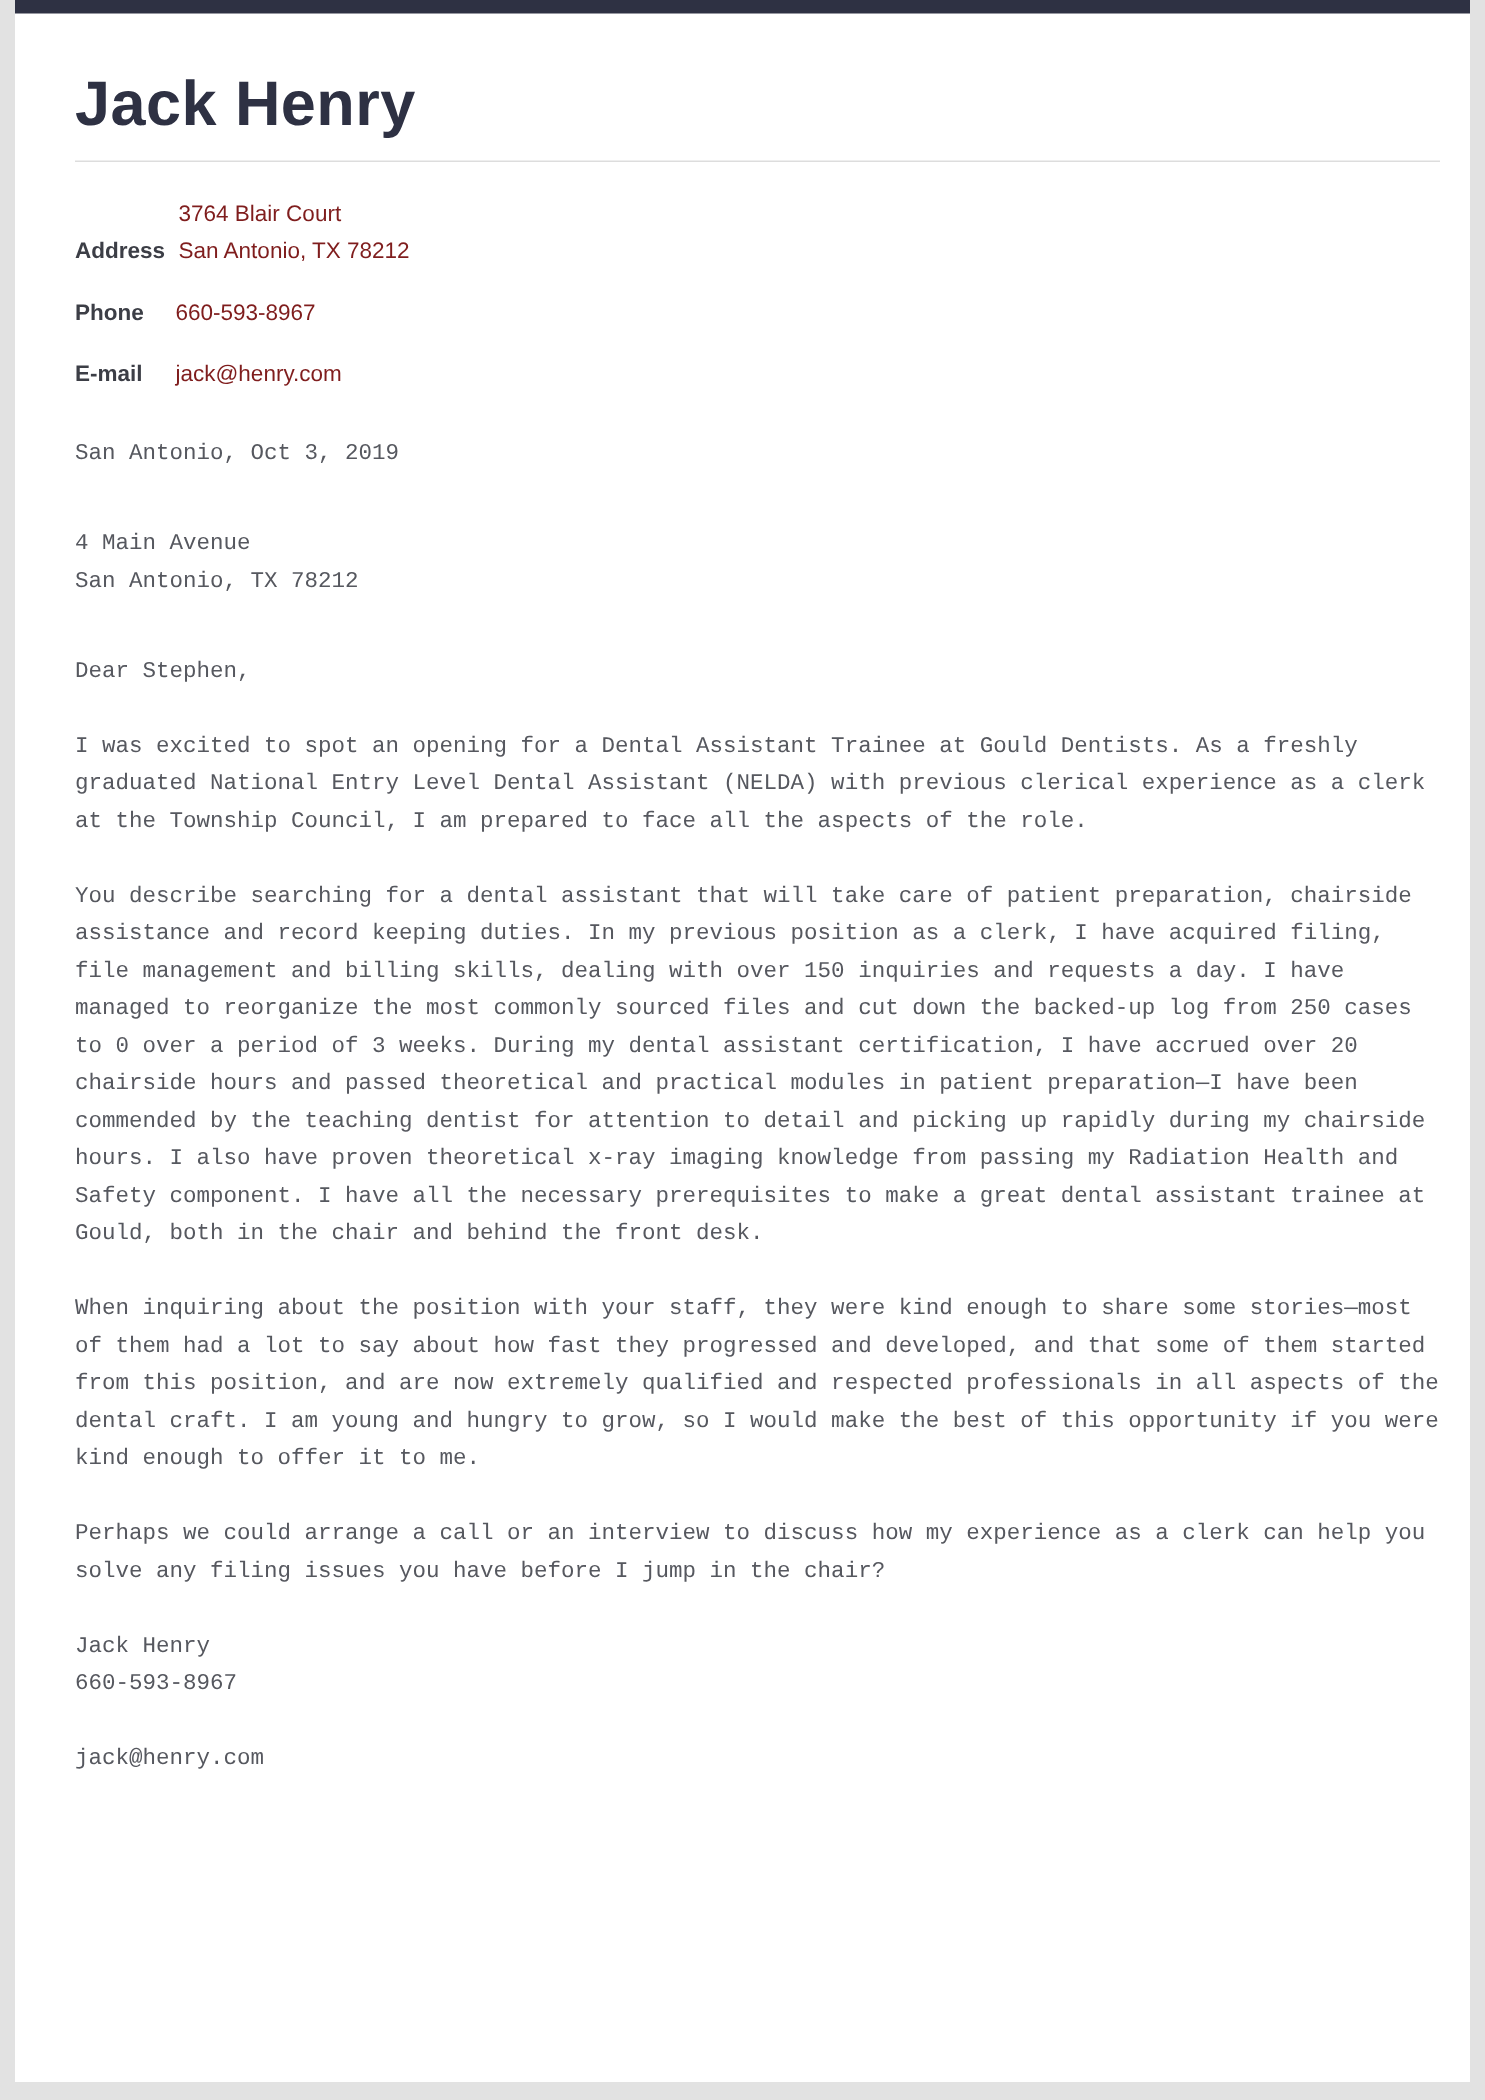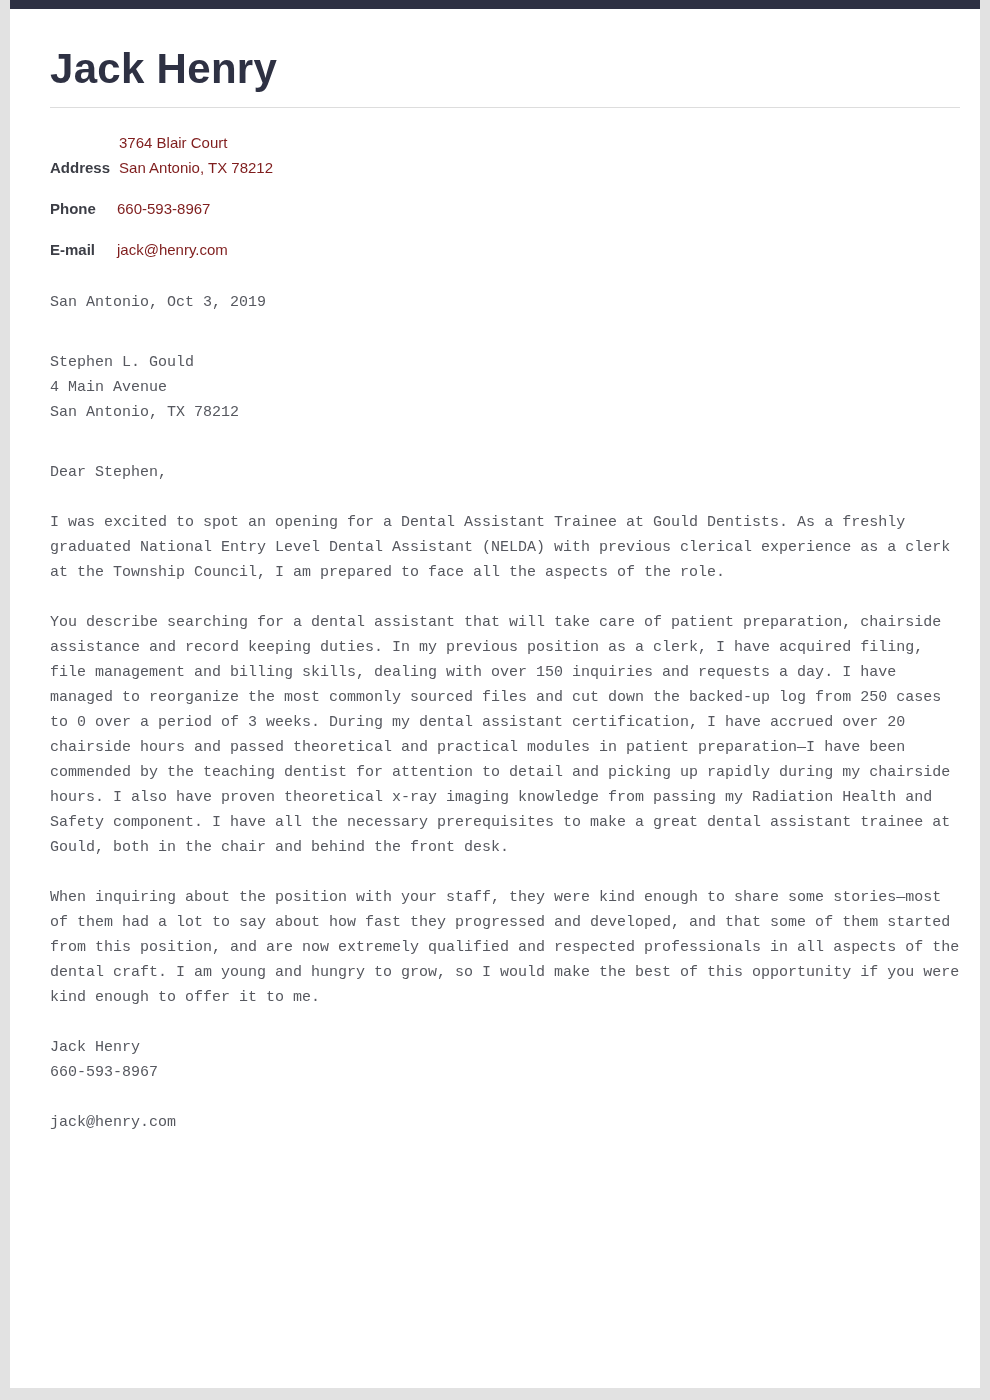--- a/index.html
+++ b/index.html
@@ -101,30 +101,30 @@
         <span class="contact-label">E-mail</span>
         <span class="contact-value">jack@henry.com</span>
       </div>
     </div>
 
     <div class="letter">
 
       <div class="date-line">San Antonio, Oct 3, 2019</div>
 
       <div class="recipient-block">
-        <div>Stephen L. Gould</div>
         <div>4 Main Avenue</div>
         <div>San Antonio, TX 78212</div>
       </div>
 
       <div class="salutation">Dear Stephen,</div>
 
       <p class="para">I was excited to spot an opening for a Dental Assistant Trainee at Gould Dentists. As a freshly graduated National Entry Level Dental Assistant (NELDA) with previous clerical experience as a clerk at the Township Council, I am prepared to face all the aspects of the role.</p>
       <p class="para">You describe searching for a dental assistant that will take care of patient preparation, chairside assistance and record keeping duties. In my previous position as a clerk, I have acquired filing, file management and billing skills, dealing with over 150 inquiries and requests a day. I have managed to reorganize the most commonly sourced files and cut down the backed-up log from 250 cases to 0 over a period of 3 weeks. During my dental assistant certification, I have accrued over 20 chairside hours and passed theoretical and practical modules in patient preparation—I have been commended by the teaching dentist for attention to detail and picking up rapidly during my chairside hours. I also have proven theoretical x-ray imaging knowledge from passing my Radiation Health and Safety component. I have all the necessary prerequisites to make a great dental assistant trainee at Gould, both in the chair and behind the front desk.</p>
       <p class="para">When inquiring about the position with your staff, they were kind enough to share some stories—most of them had a lot to say about how fast they progressed and developed, and that some of them started from this position, and are now extremely qualified and respected professionals in all aspects of the dental craft. I am young and hungry to grow, so I would make the best of this opportunity if you were kind enough to offer it to me.</p>
+      <p class="para">Perhaps we could arrange a call or an interview to discuss how my experience as a clerk can help you solve any filing issues you have before I jump in the chair?</p>
 
 
       <div class="signature-block">
         <div>Jack Henry</div>
         <div>660-593-8967</div>
       </div>
 
       <div class="signature-email">jack@henry.com</div>
 
     </div>

